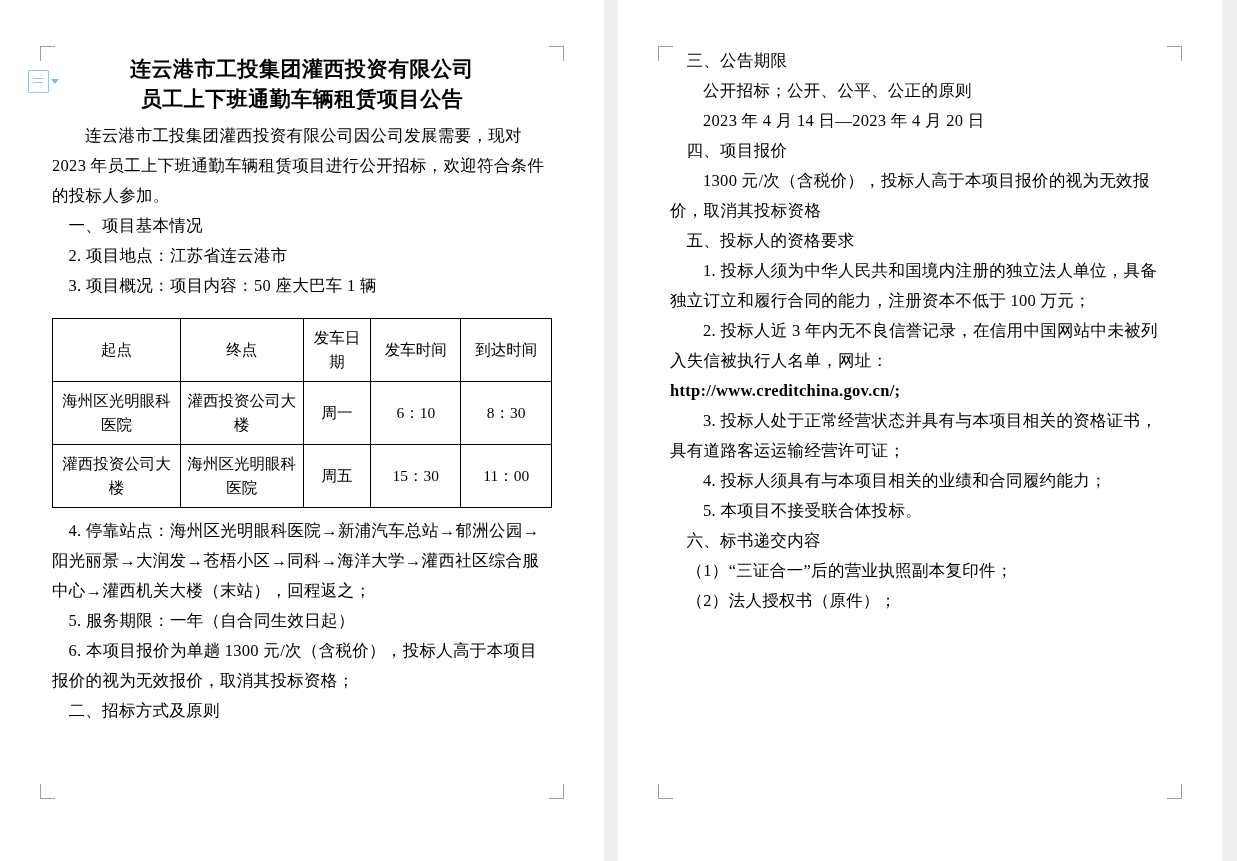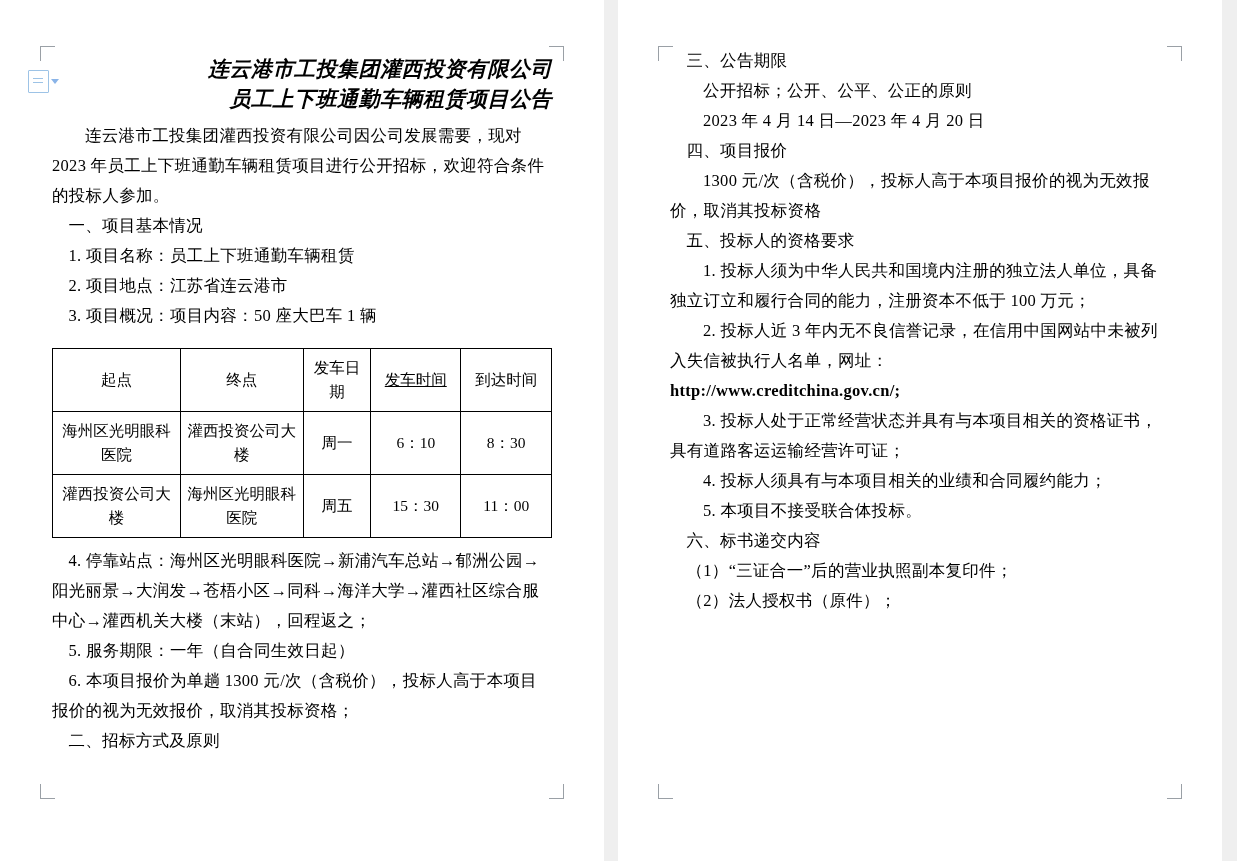--- a/index.html
+++ b/index.html
@@ -76,29 +76,28 @@
   .doc-widget .sheet::before { top: 7px; }
   .doc-widget .sheet::after { top: 11px; }
   .doc-widget .caret {
     width: 0; height: 0;
     border-left: 4px solid transparent;
     border-right: 4px solid transparent;
     border-top: 5px solid #8ab4e8;
   }
 
   h1.title {
-    text-align: right;
+    text-align: center;
     font-size: 21px;
     font-weight: bold;
     line-height: 1.45;
     margin: 8px 0 6px 0;
     letter-spacing: 0.5px;
     font-family: "Liberation Serif", serif;
     color: #000;
-    font-style: italic;
   }
   h1.title .l2 { display: block; }
 
   p.para {
     font-size: 16.5px;
     line-height: 1.82;
     margin: 0;
     color: #000;
     letter-spacing: 0.3px;
     font-family: "Liberation Serif", serif;
@@ -127,21 +126,21 @@
     font-size: 15.5px;
     line-height: 1.55;
     padding: 7px 3px;
     font-family: "Liberation Serif", serif;
     color: #000;
   }
   table.sched th { font-weight: normal; }
   .col-a { width: 26%; }
   .col-b { width: 25%; }
   .col-c { width: 13%; }
-  .col-d { width: 18%; text-decoration: underline; }
+  .col-d { width: 18%; }
   .col-e { width: 18%; }
 </style>
 </head>
 <body>
 
 <div class="workspace">
 
   <div class="page left">
     <span class="crop tl"></span>
     <span class="crop tr"></span>
@@ -154,21 +153,20 @@
     </div>
 
     <h1 class="title">
       <span>连云港市工投集团灌西投资有限公司</span>
       <span class="l2">员工上下班通勤车辆租赁项目公告</span>
     </h1>
 
     <p class="para indent2">连云港市工投集团灌西投资有限公司因公司发展需要，现对 2023 年员工上下班通勤车辆租赁项目进行公开招标，欢迎符合条件的投标人参加。</p>
 
     <p class="para indent1">一、项目基本情况</p>
-    <p class="para indent1">1. 项目名称：员工上下班通勤车辆租赁</p>
     <p class="para indent1">2. 项目地点：江苏省连云港市</p>
     <p class="para indent1">3. 项目概况：项目内容：50 座大巴车 1 辆</p>
 
     <table class="sched">
       <thead>
         <tr>
           <th class="col-a">起点</th>
           <th class="col-b">终点</th>
           <th class="col-c">发车日期</th>
           <th class="col-d">发车时间</th>

